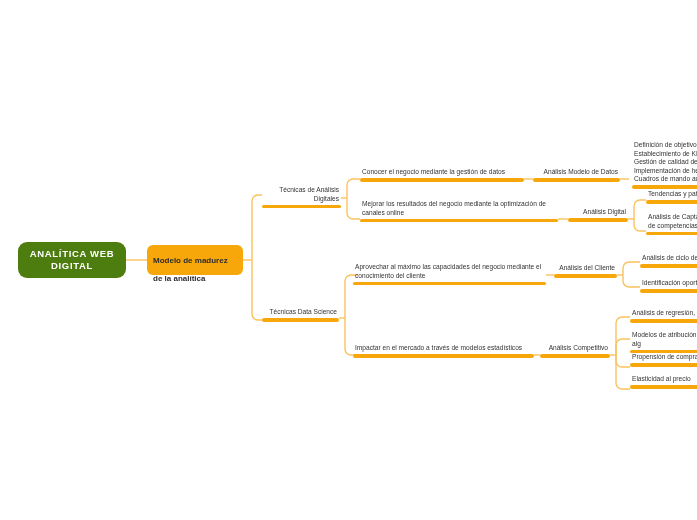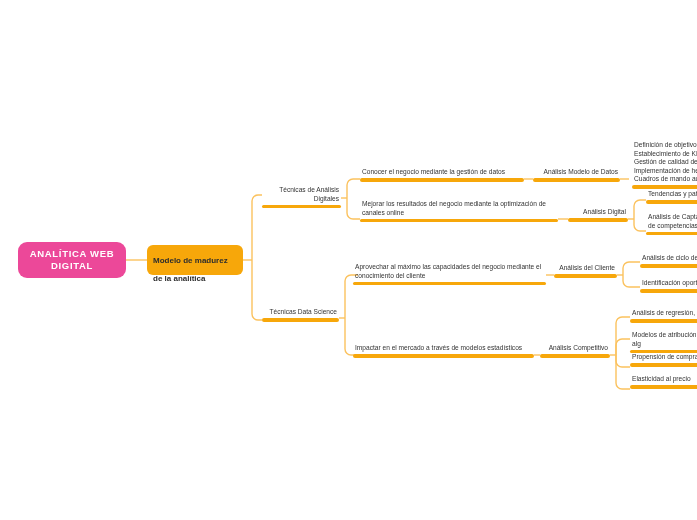--- a/index.html
+++ b/index.html
@@ -26,21 +26,21 @@
     pointer-events: none;
   }
 
   
   .root-node {
     position: absolute;
     left: 18px;
     top: 242px;
     width: 108px;
     height: 36px;
-    background: #ec4899;
+    background: #4d7c0f;
     border-radius: 9px;
     display: flex;
     align-items: center;
     justify-content: center;
     box-sizing: border-box;
     padding: 2px 6px;
     z-index: 5;
   }
   .root-node .label {
     color: #ffffff;

